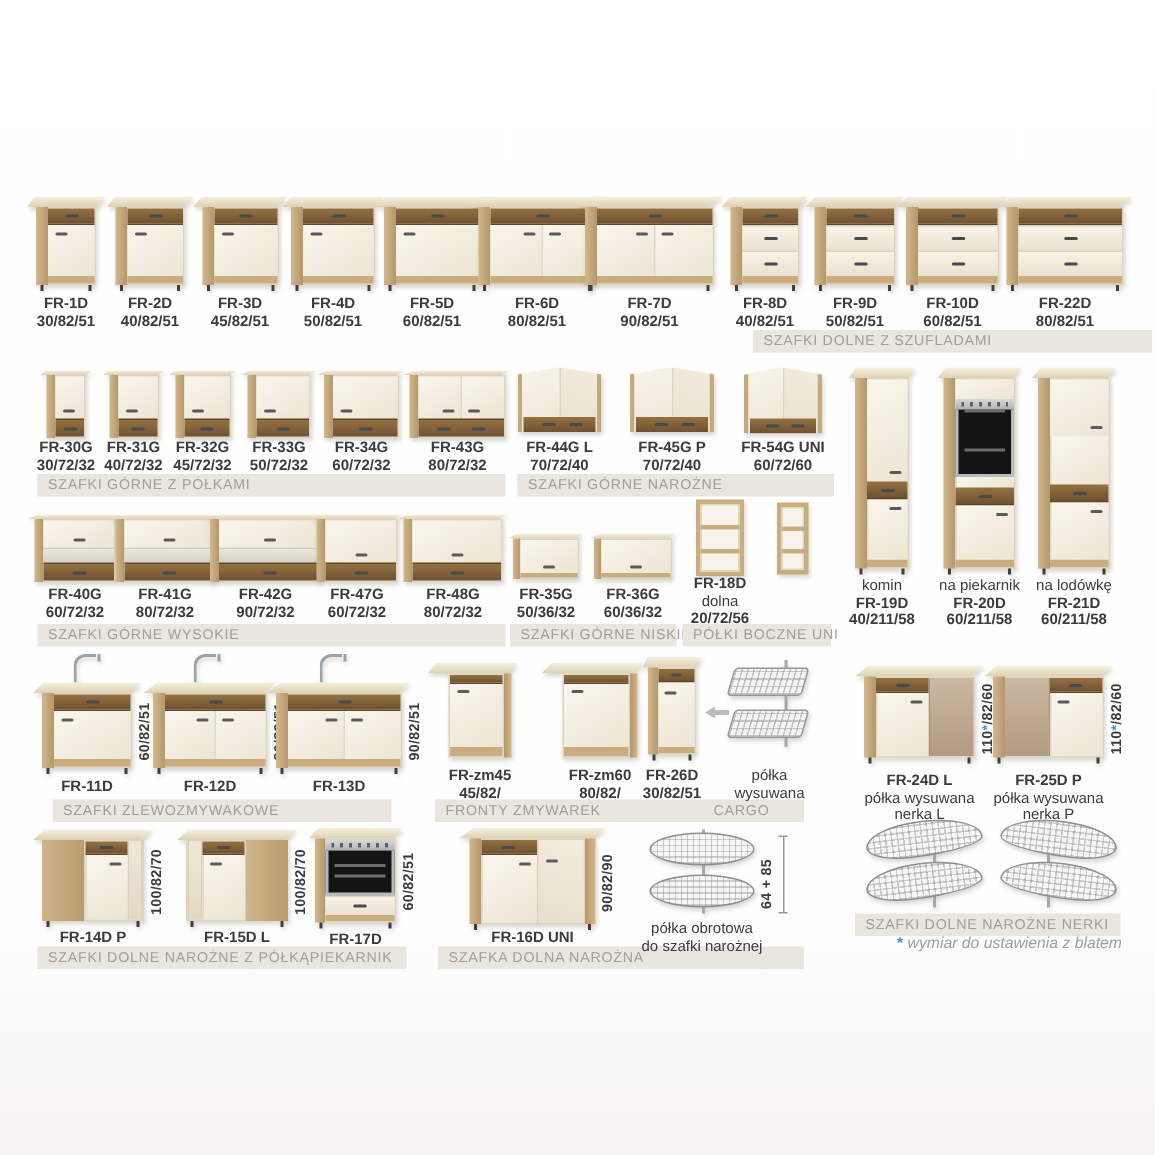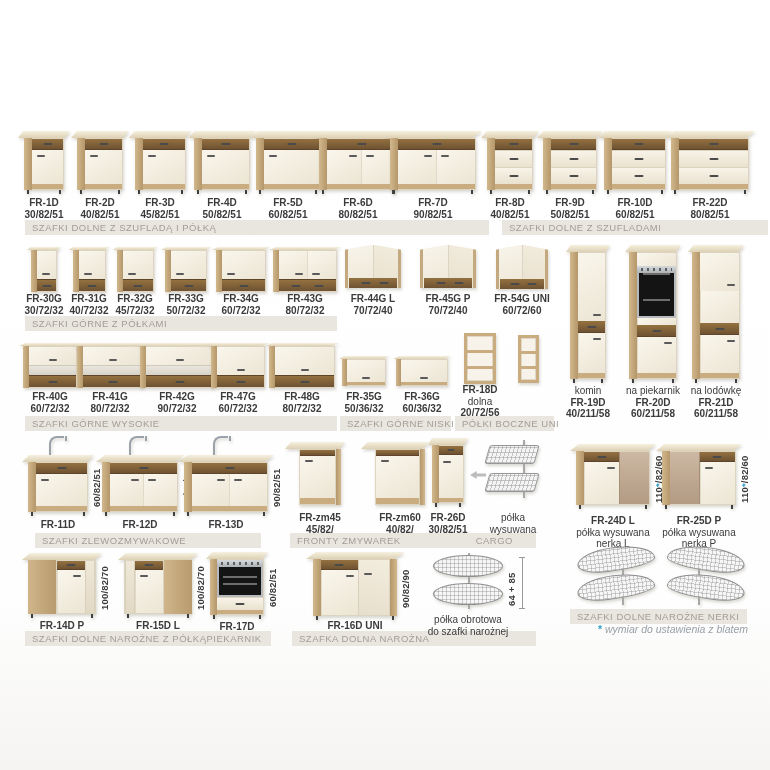--- a/index.html
+++ b/index.html
@@ -56,28 +56,28 @@
 .ovbar{height:7px;flex:none;background:linear-gradient(#d6d9db,#aeb2b5);position:relative}
 .ovdots{position:absolute;inset:2px 4px;background:repeating-linear-gradient(90deg,#5c5f61 0 2px,transparent 2px 6px)}
 .ovwin{flex:1;background:#141414;border:2px solid #b7bbbe;border-top:none;position:relative;min-height:0}
 .ovwin i{position:absolute;left:4px;right:4px;height:2px;background:#6d6d6d}
 </style>
 </head>
 <body>
 
 <div class="stage">
 
-  <div class="banner" style="left:25px;top:220px;width:464px">
-    <span>SZAFKI DOLNE Z SZUFLADĄ I PÓŁKĄ</span>
-  </div>
   <div class="banner center" style="left:502px;top:220px;width:266px">
     <span>SZAFKI DOLNE Z SZUFLADAMI</span>
   </div>
   <div class="banner" style="left:25px;top:316px;width:312px">
     <span>SZAFKI GÓRNE Z PÓŁKAMI</span>
+  </div>
+  <div class="banner" style="left:345px;top:316px;width:211px">
+    <span>SZAFKI GÓRNE NAROŻNE</span>
   </div>
   <div class="banner" style="left:25px;top:416px;width:312px">
     <span>SZAFKI GÓRNE WYSOKIE</span>
   </div>
   <div class="banner" style="left:340px;top:416px;width:111px">
     <span>SZAFKI GÓRNE NISKIE</span>
   </div>
   <div class="banner" style="left:455px;top:416px;width:99px">
     <span>PÓŁKI BOCZNE UNI</span>
   </div>
@@ -939,21 +939,21 @@
                   <i class="dh" style="top:4px;left:5px"></i>
                 </div>
               </div>
               <div class="plinth" style="height:6px"></div>
             </div>
             <div class="side r" style="width:5px"></div>
           </div>
         </div>
         <div class="lbl" style="top:70px">
           <div class="code">FR-zm60</div>
-          <div class="dims">40/82/</div>
+          <div class="dims">80/82/</div>
         </div>
       </div>
       <div class="cell" style="left: 403px; top: 438px; width: 90px; height: 116px;">
         <div class="ill" style="width:32px">
           <div class="slab" style="width:40px;margin-left:-4px"></div>
           <div class="cbody" style="width:32px;height:58px">
             <div class="side" style="width:7px"></div>
             <div class="front">
               <div class="dk" style="height:8px">
                 <i class="hd" style="width:7px"></i>

